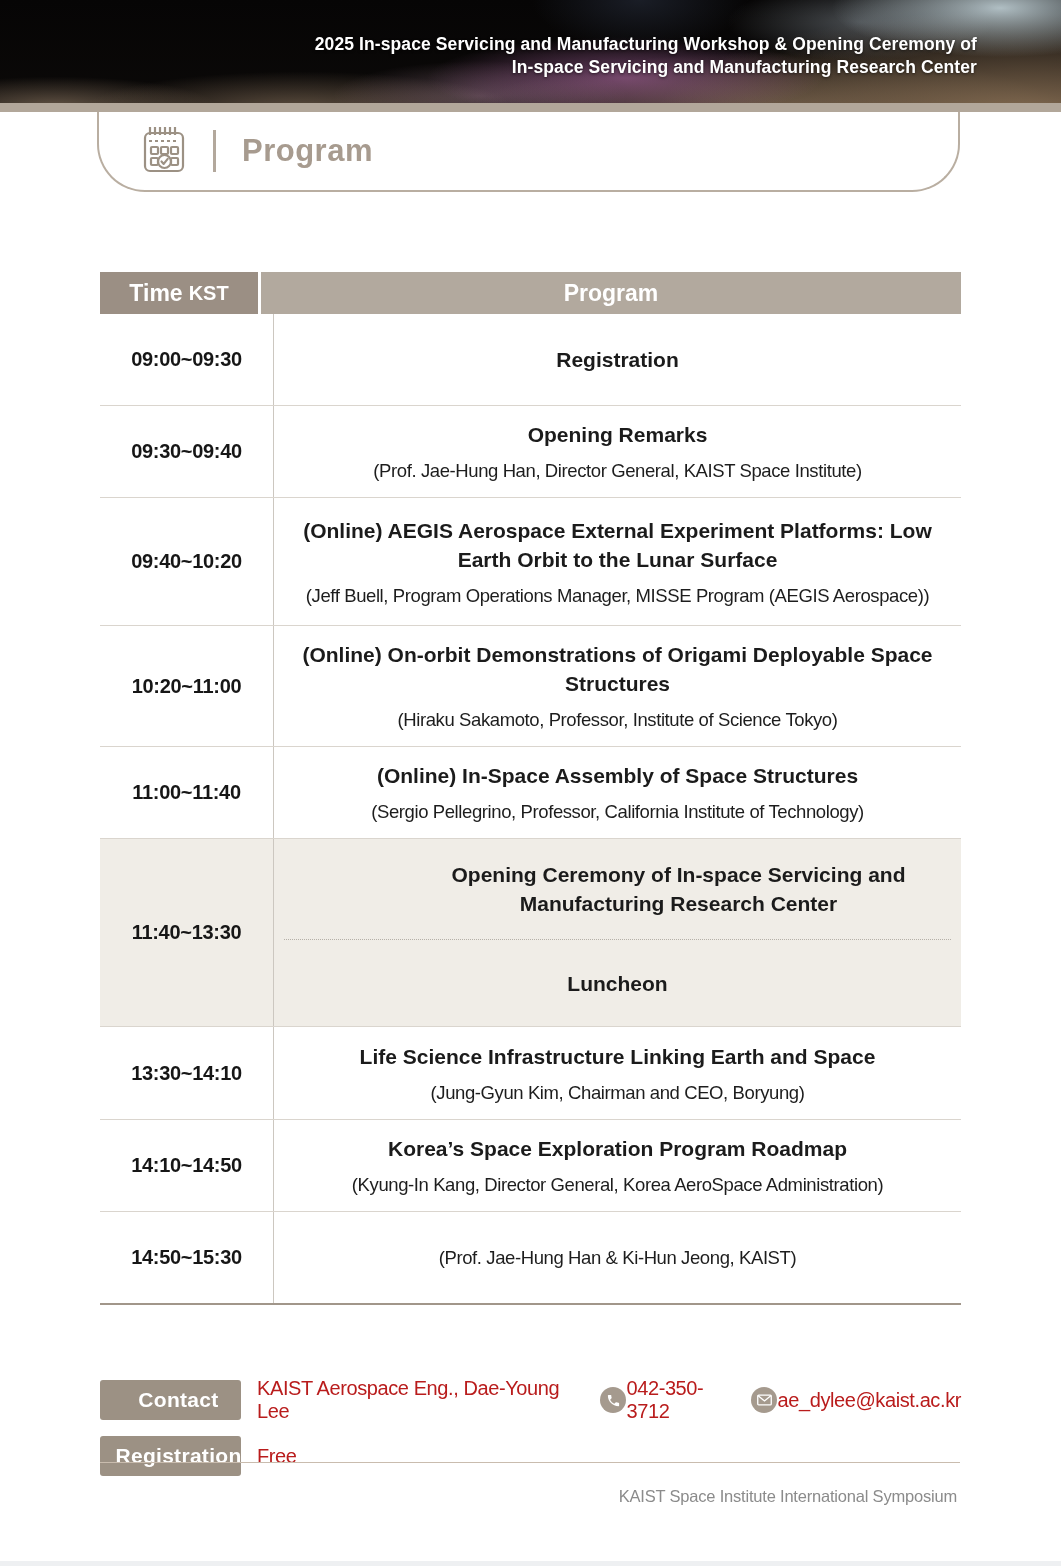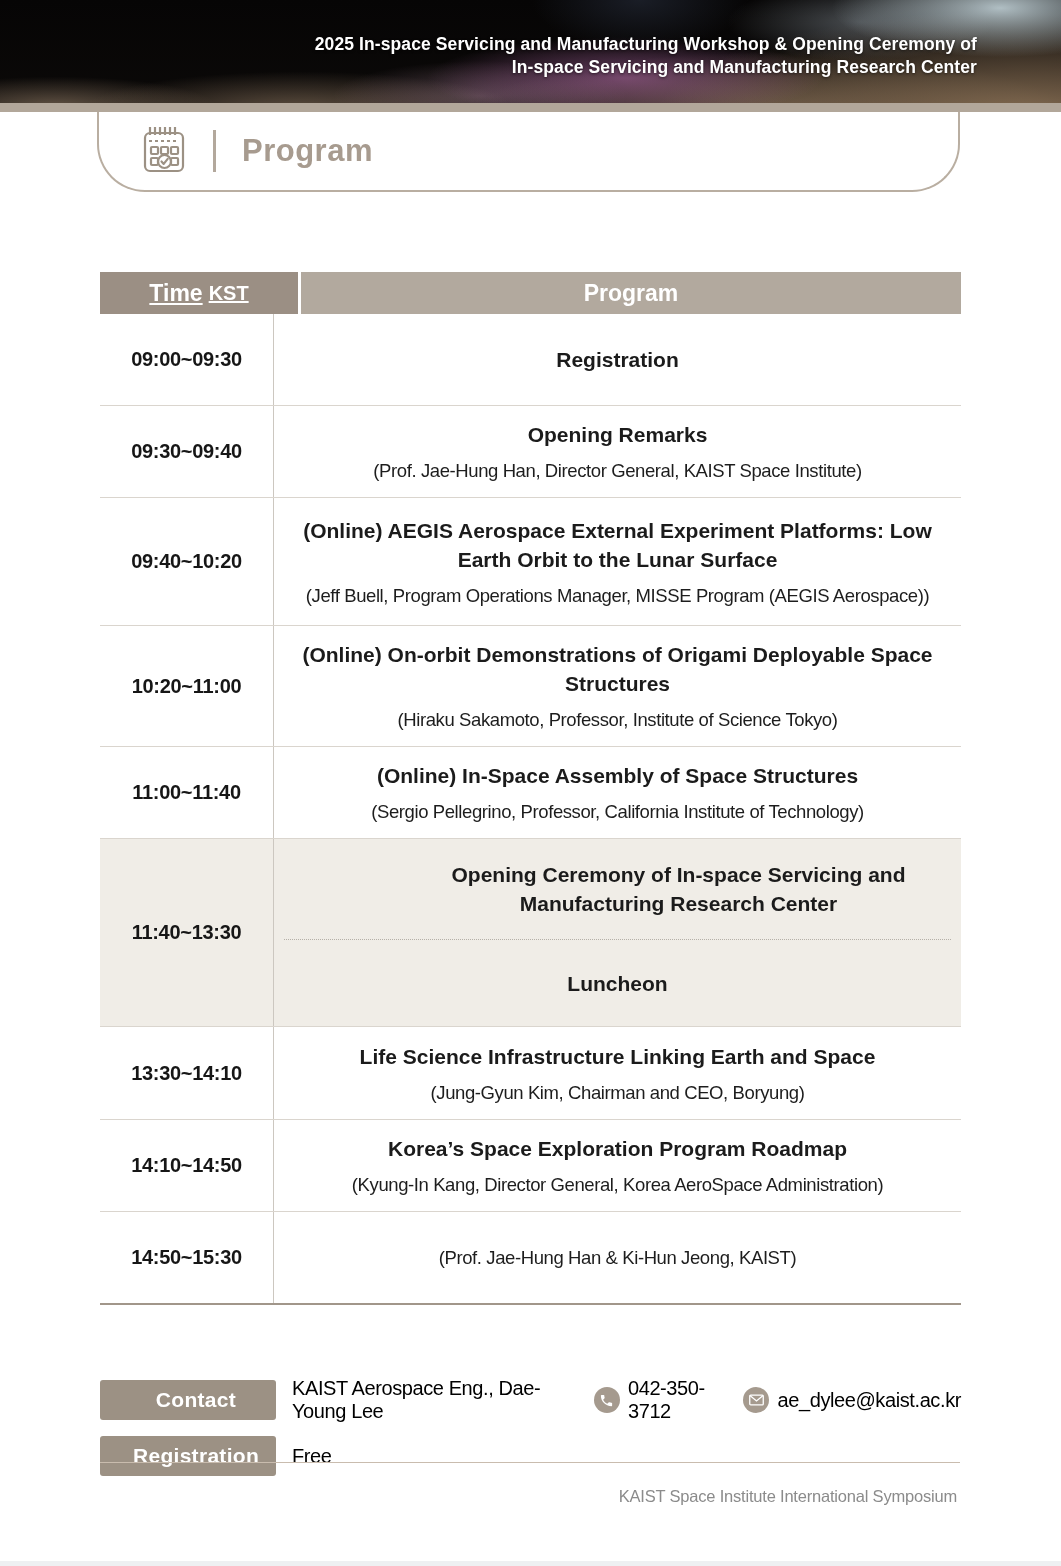--- a/index.html
+++ b/index.html
@@ -74,26 +74,25 @@
     margin: 80px 100px 0 100px;
     width: 861px;
     border-bottom: 2px solid #a1968a;
   }
   .thead {
     display: flex;
     gap: 3px;
     height: 42px;
   }
   .th-time {
-    width: 198px;
+    width: 158px;
     background: #9b8f84;
     color: #ffffff;
     display: flex; align-items: center; justify-content: center;
     gap: 6px;
-    text-decoration: underline;
   }
   .th-time .big { font-size: 23px; font-weight: bold; }
   .th-time .small { font-size: 20px; font-weight: bold; }
   .th-program {
     flex: 1;
     background: #b2a99e;
     color: #ffffff;
     font-size: 23px; font-weight: bold;
     display: flex; align-items: center; justify-content: center;
   }
@@ -149,35 +148,35 @@
   
   .info {
     margin: 72px 100px 0 100px;
   }
   .info-row {
     display: flex;
     align-items: center;
     margin-bottom: 13px;
   }
   .badge {
-    width: 176px; height: 40px;
+    width: 141px; height: 40px;
     background: #9c9184;
     border-radius: 3px;
     color: #ffffff;
     font-size: 21px; font-weight: bold;
     display: flex; align-items: center; justify-content: center;
     letter-spacing: 0.3px;
     flex-shrink: 0;
     padding-left: 16px;
   }
   .info-content {
     margin-left: 16px;
     display: flex; align-items: center;
-    gap: 8px;
-    font-size: 20px; color: #000000;
+    gap: 0;
+    font-size: 20px; color: #b91c1c;
     letter-spacing: -0.4px;
   }
   .icon-circle {
     width: 26px; height: 26px;
     border-radius: 50%;
     background: #a59a8e;
     display: flex; align-items: center; justify-content: center;
     margin-left: 6px;
     flex-shrink: 0;
   }

